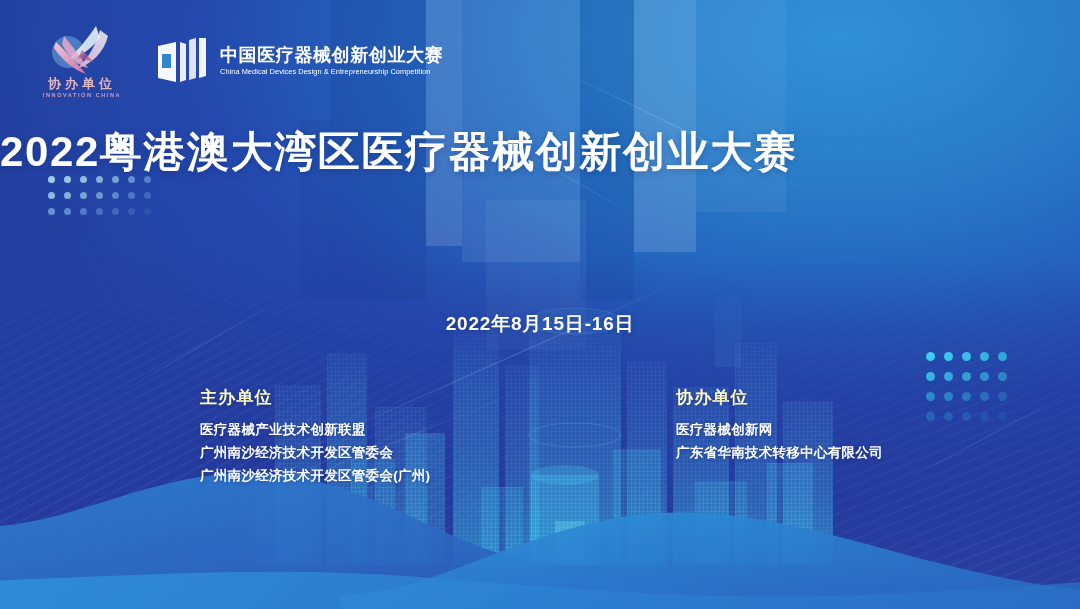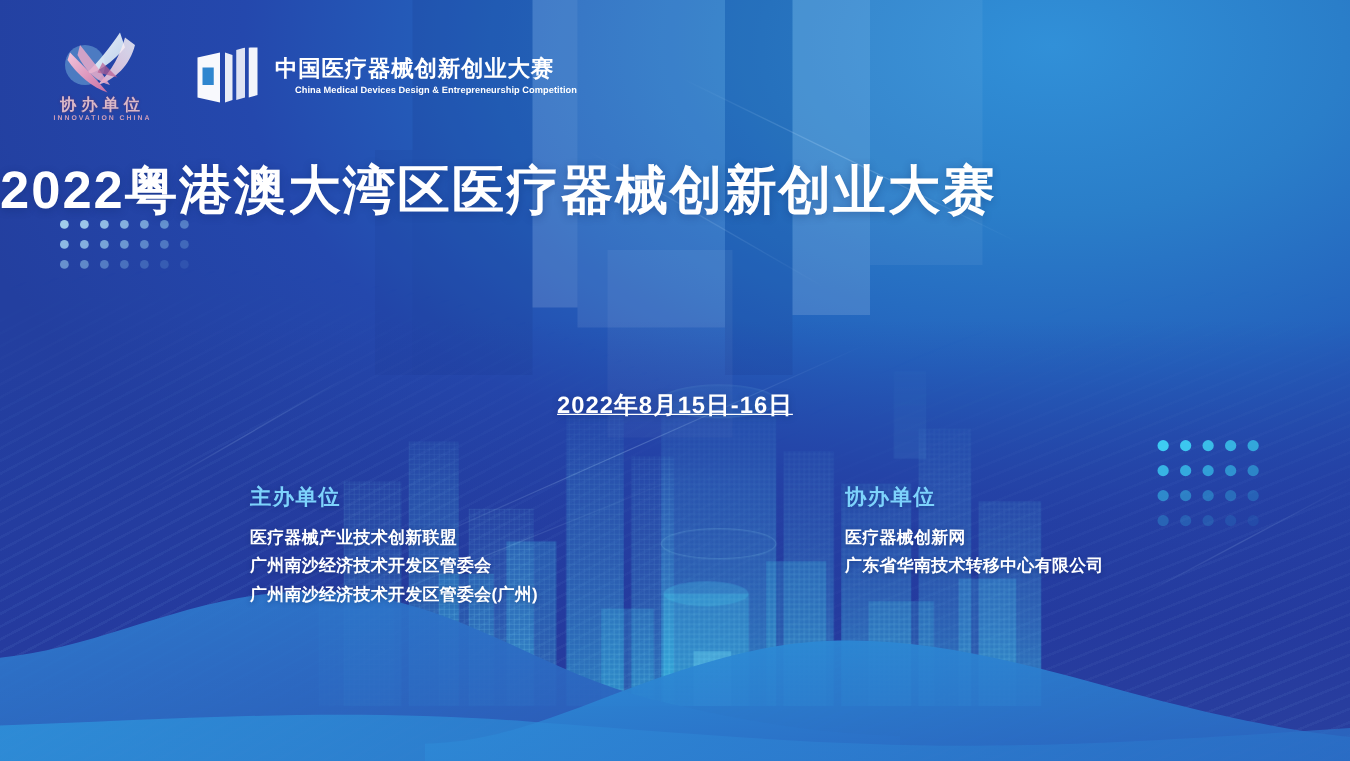--- a/index.html
+++ b/index.html
@@ -96,22 +96,22 @@
   }
 
   .logo-cmd { display: flex; align-items: center; gap: 12px; }
   .logo-cmd .mark { width: 52px; height: 46px; flex: 0 0 auto; }
   .logo-cmd .txt { display: flex; flex-direction: column; gap: 2px; }
   .logo-cmd .txt .cn {
     color: #fff; font-size: 18px; font-weight: 700; letter-spacing: 0.6px;
     line-height: 1.1; white-space: nowrap;
   }
   .logo-cmd .txt .en {
-    color: #fff; font-size: 7.4px; font-weight: 700; letter-spacing: 0.05px;
-    line-height: 1.1; white-space: nowrap; margin-left: 16px;
+    color: #fff; font-size: 7.4px; font-weight: 400; letter-spacing: 0.05px;
+    line-height: 1.1; white-space: nowrap;
   }
 
   
   .title-block {
     position: absolute; left: 0; right: 0; top: 128px; text-align: left;
   }
   .title1 {
     color: #ffffff; font-size: 42px; font-weight: 700; letter-spacing: 1.6px;
     line-height: 1.12; white-space: nowrap;
     text-shadow: 0 2px 7px rgba(10,35,95,0.32);
@@ -120,29 +120,28 @@
     margin-top: 14px;
     color: #ffffff; font-size: 42px; font-weight: 700; letter-spacing: 0.2px;
     line-height: 1.12; white-space: nowrap;
     text-shadow: 0 2px 7px rgba(10,35,95,0.32);
   }
   .date {
     position: absolute; left: 0; right: 0; top: 311px;
     text-align: center;
     color: #ffffff; font-size: 19px; font-weight: 700; letter-spacing: 0.8px;
     text-shadow: 0 1px 5px rgba(10,35,95,0.35);
-    text-decoration: underline;
   }
 
   
   .org { position: absolute; }
   .org.left  { left: 200px; top: 389px; }
   .org.right { left: 676px; top: 389px; }
   .org h3 {
-    color: #7dd3fc; font-size: 17px; font-weight: 700; letter-spacing: 1.2px;
+    color: #fef9c3; font-size: 17px; font-weight: 700; letter-spacing: 1.2px;
     margin-bottom: 12px; line-height: 1;
     text-shadow: 0 1px 4px rgba(10,35,95,0.4);
   }
   .org ul { list-style: none; }
   .org li {
     color: #ffffff; font-size: 13.5px; font-weight: 700; letter-spacing: 0.3px;
     line-height: 1.72; white-space: nowrap;
     text-shadow: 0 1px 4px rgba(10,35,95,0.45);
   }
 </style>

